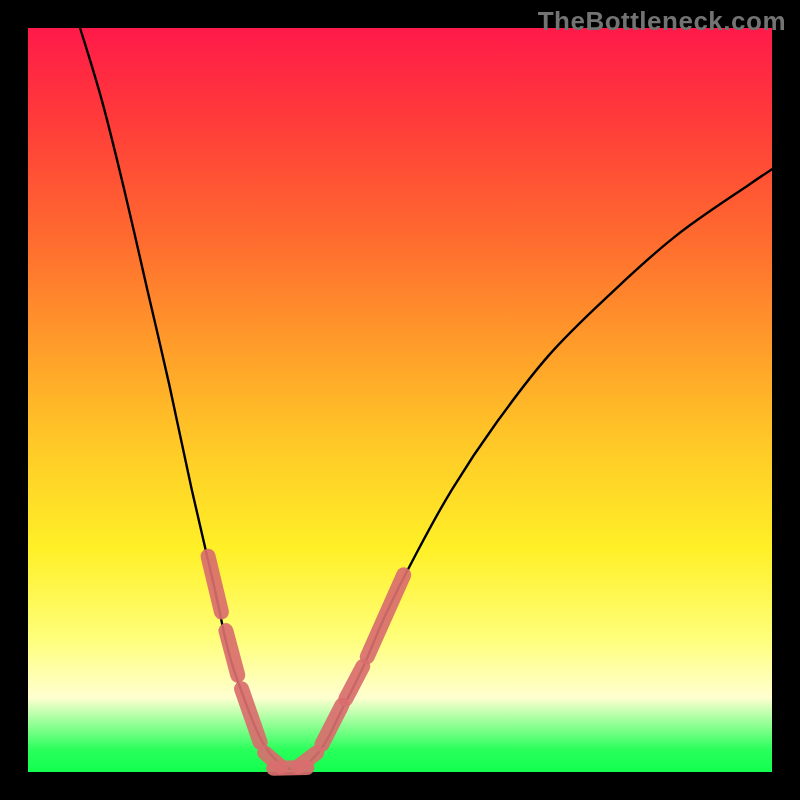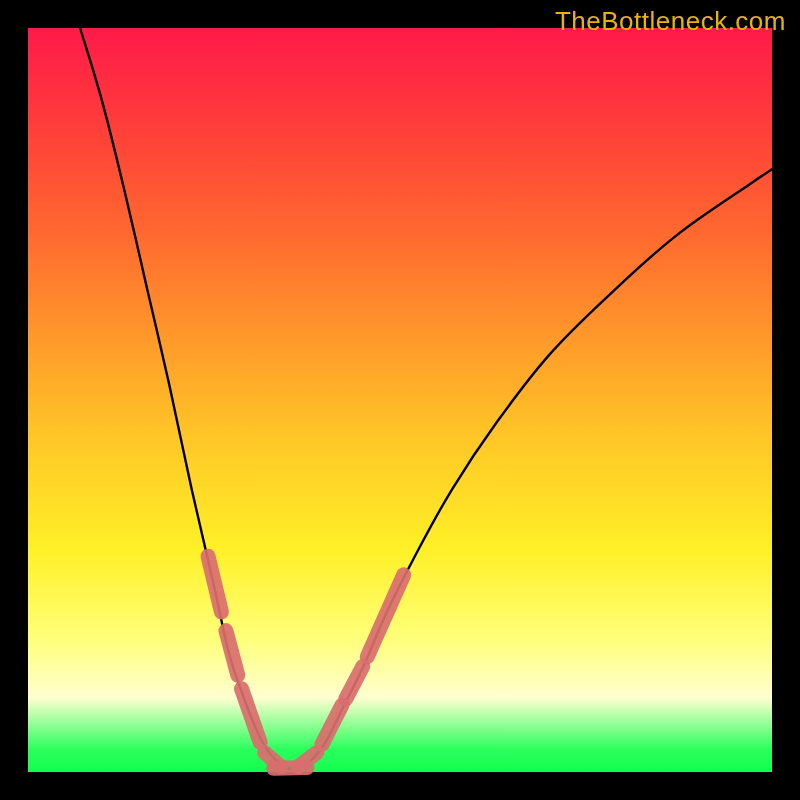--- a/index.html
+++ b/index.html
@@ -26,23 +26,23 @@
       #fff027 70%,
       #ffff7a 82%,
       #ffffd0 90%,
       #2aff5c 97%,
       #12ff4e 100%);
   }
   .watermark {
     position: absolute;
     top: 6px;
     right: 14px;
-    color: #eab308;
+    color: #737373;
     font-size: 26px;
-    font-weight: 400;
+    font-weight: 700;
     letter-spacing: 0.5px;
     font-family: Arial, sans-serif;
   }
   svg.plot {
     position: absolute;
     left: 28px;
     top: 28px;
     width: 744px;
     height: 744px;
     overflow: visible;

